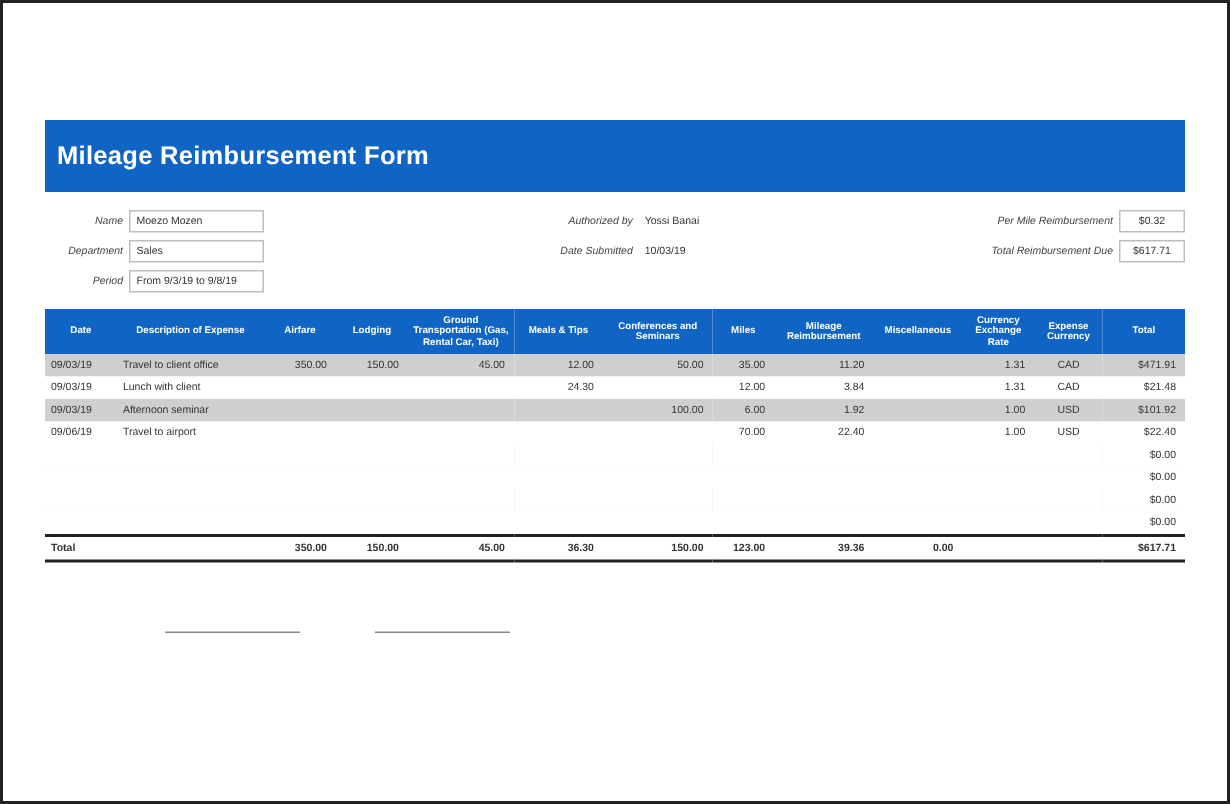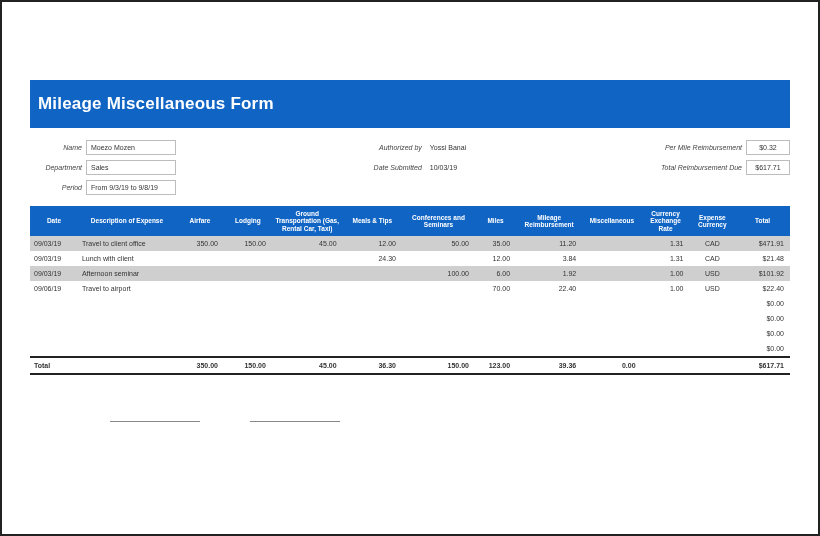--- a/index.html
+++ b/index.html
@@ -44,21 +44,21 @@
 
   .sig-area { margin-top: 46px; display: flex; gap: 50px; padding-left: 80px; }
   .sig-line { width: 90px; border-bottom: 1px solid #888; height: 1px; }
 </style>
 </head>
 <body>
 
 <div class="frame">
 
   <div class="title-band">
-    <span>Mileage Miscellaneous Form</span>
+    <span>Mileage Reimbursement Form</span>
   </div>
 
   <div class="meta">
     <div class="col col1">
       <div class="meta-row">
         <div class="meta-label">Name</div>
         <div class="val-box">Moezo Mozen</div>
       </div>
       <div class="meta-row">
         <div class="meta-label">Department</div>

